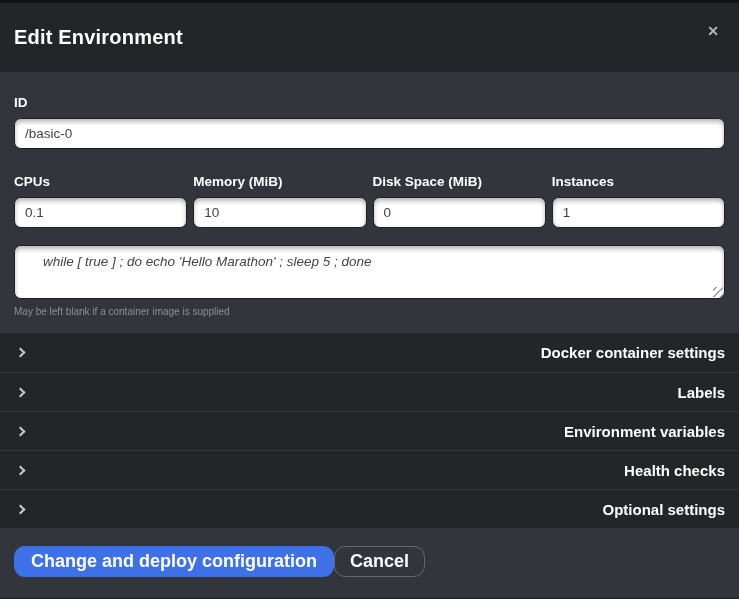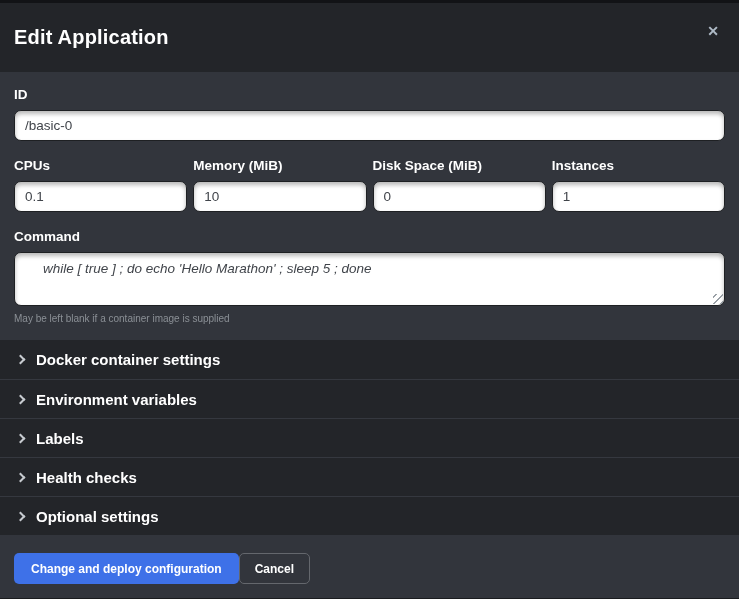--- a/index.html
+++ b/index.html
@@ -45,20 +45,21 @@
   .modal-body{
     flex:0 0 auto;
     background:var(--body_bg);
     padding:15px 14px 16px 14px;
   }
   .field-label{
     display:block;
     color:var(--label_text);
     font-size:13.5px;font-weight:700;
     margin-bottom:8px;
+    margin-top:8px;
   }
   .text-input,.text-area{
     width:100%;
     background:#fff;
     border:1px solid #1E2023;
     border-radius:7px;
     box-shadow:inset 0 3px 4px rgba(0,0,0,.28);
     color:var(--input_text);
     font-family:"Liberation Sans","DejaVu Sans",sans-serif;
     font-size:13.5px;
@@ -95,20 +96,21 @@
   
   .accordion{
     flex:0 0 auto;
     background:var(--panel_bg);
   }
   .accordion-row{
     height:39px;
     display:flex;align-items:center;
     padding:0 14px;
     cursor:pointer;
+    justify-content:space-between;
   }
   .accordion-row + .accordion-row{border-top:1px solid var(--divider);}
   .chevron{
     width:7px;height:7px;
     border-top:2px solid #C7CBD0;
     border-right:2px solid #C7CBD0;
     transform:rotate(45deg);
     margin:0 12px 0 3px;
     flex:0 0 auto;
   }
@@ -117,23 +119,23 @@
   }
   
   .modal-footer{
     flex:1 1 auto;
     background:var(--body_bg);
     padding:18px 14px 0 14px;
     display:flex;align-items:flex-start;
   }
   .btn{
     height:31px;
-    border-radius:5px;
+    border-radius:11px;
     font-family:"Liberation Sans","DejaVu Sans",sans-serif;
-    font-size:12px;font-weight:700;
+    font-size:18px;font-weight:700;
     cursor:pointer;
     display:inline-flex;align-items:center;justify-content:center;
   }
   .btn-primary{
     background:var(--accent_blue);
     border:none;color:#fff;
     padding:0 17px;
   }
   .btn-cancel{
     background:transparent;
@@ -141,21 +143,21 @@
     color:#fff;
     padding:0 15px;
   }
 </style>
 </head>
 <body>
 
 <div class="modal">
 
   <div class="modal-header">
-    <div class="modal-title">Edit Application</div>
+    <div class="modal-title">Edit Environment</div>
     <button class="close-btn">✕</button>
   </div>
 
   <div class="modal-body">
 
     <div class="form-group">
       <label class="field-label">ID</label>
       <input class="text-input" type="text" value="/basic-0" style="">
     </div>
 
@@ -172,42 +174,41 @@
         <label class="field-label">Disk Space (MiB)</label>
         <input class="text-input" type="text" value="0" style="">
       </div>
       <div>
         <label class="field-label">Instances</label>
         <input class="text-input" type="text" value="1" style="">
       </div>
     </div>
 
     <div class="form-group">
-      <label class="field-label">Command</label>
       <div class="textarea-wrap">
         <textarea class="text-area" style="">while [ true ] ; do echo 'Hello Marathon' ; sleep 5 ; done</textarea>
         <span class="resize-grip"></span>
       </div>
       <div class="helper-text">May be left blank if a container image is supplied</div>
     </div>
 
   </div>
 
   <div class="accordion">
     <div class="accordion-row">
       <span class="chevron"></span>
       <span class="accordion-label">Docker container settings</span>
     </div>
     <div class="accordion-row">
       <span class="chevron"></span>
+      <span class="accordion-label">Labels</span>
+    </div>
+    <div class="accordion-row">
+      <span class="chevron"></span>
       <span class="accordion-label">Environment variables</span>
-    </div>
-    <div class="accordion-row">
-      <span class="chevron"></span>
-      <span class="accordion-label">Labels</span>
     </div>
     <div class="accordion-row">
       <span class="chevron"></span>
       <span class="accordion-label">Health checks</span>
     </div>
     <div class="accordion-row">
       <span class="chevron"></span>
       <span class="accordion-label">Optional settings</span>
     </div>
   </div>

